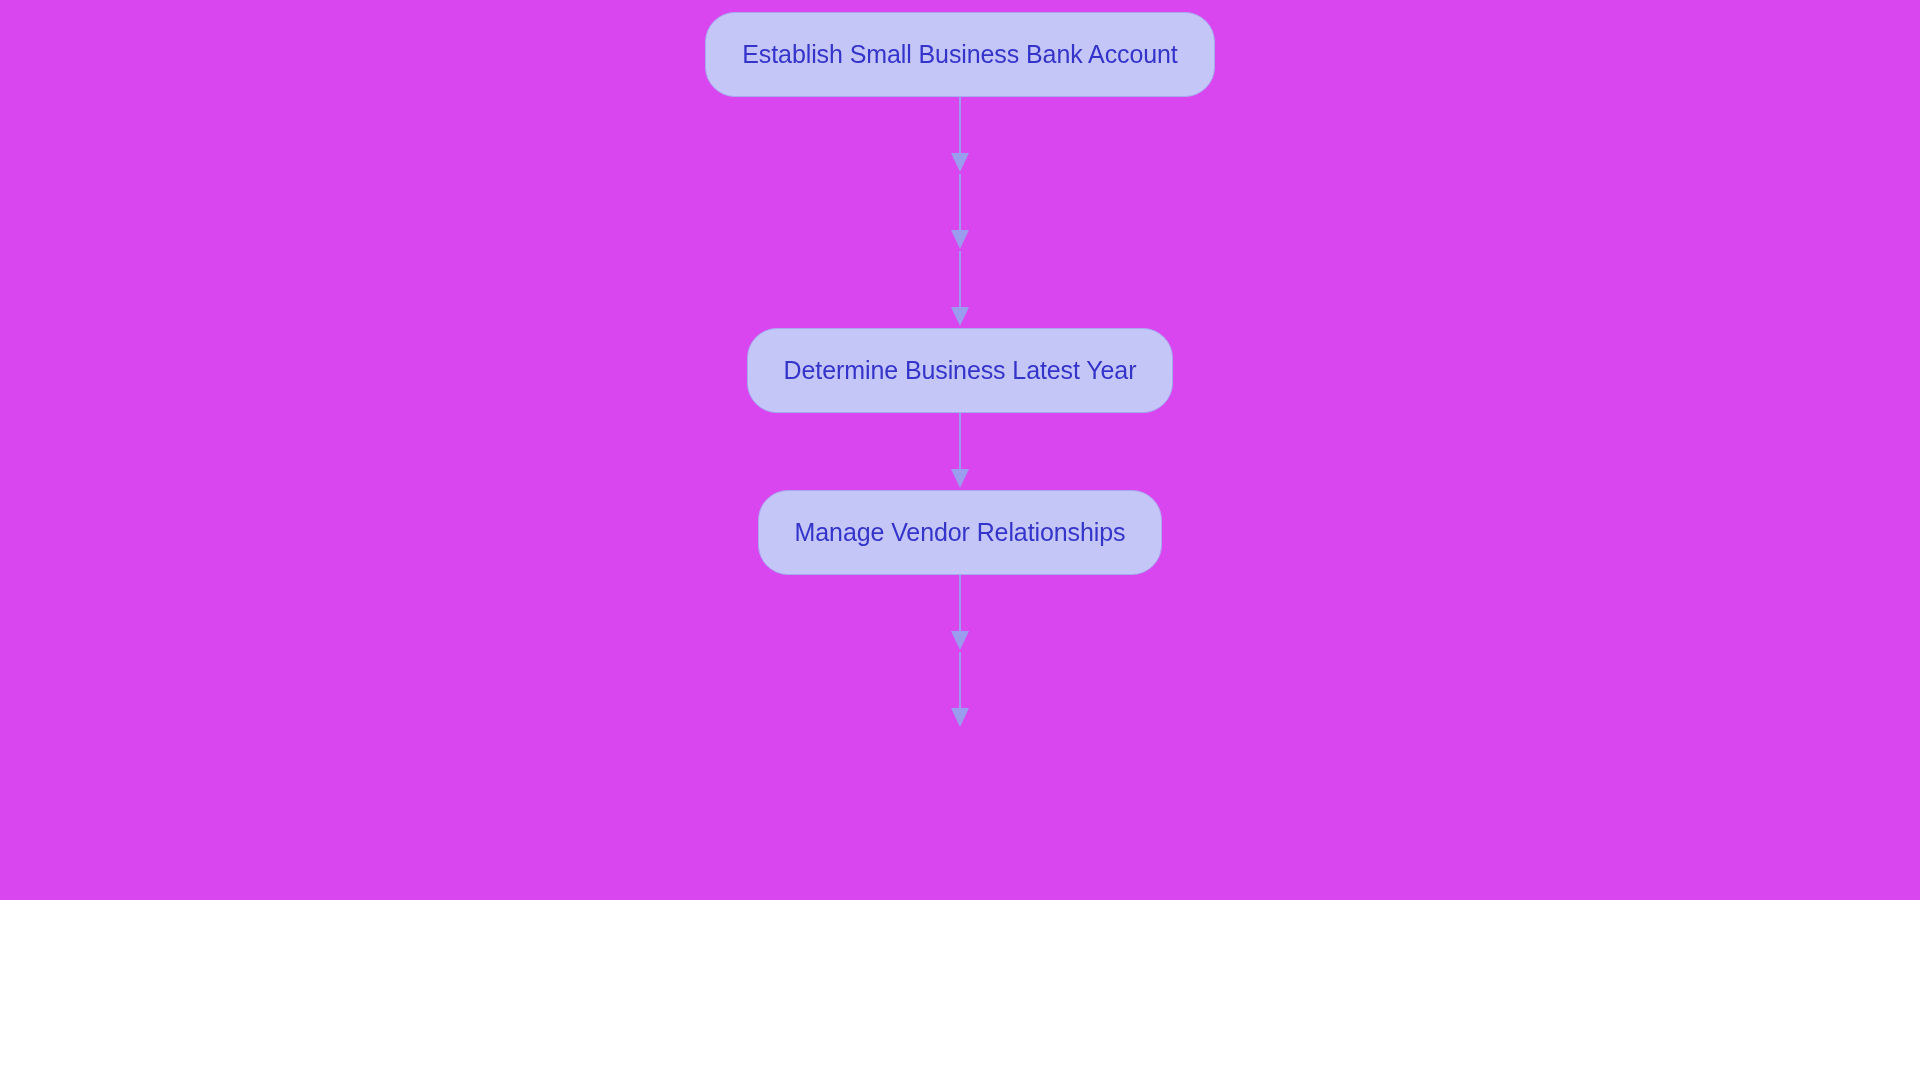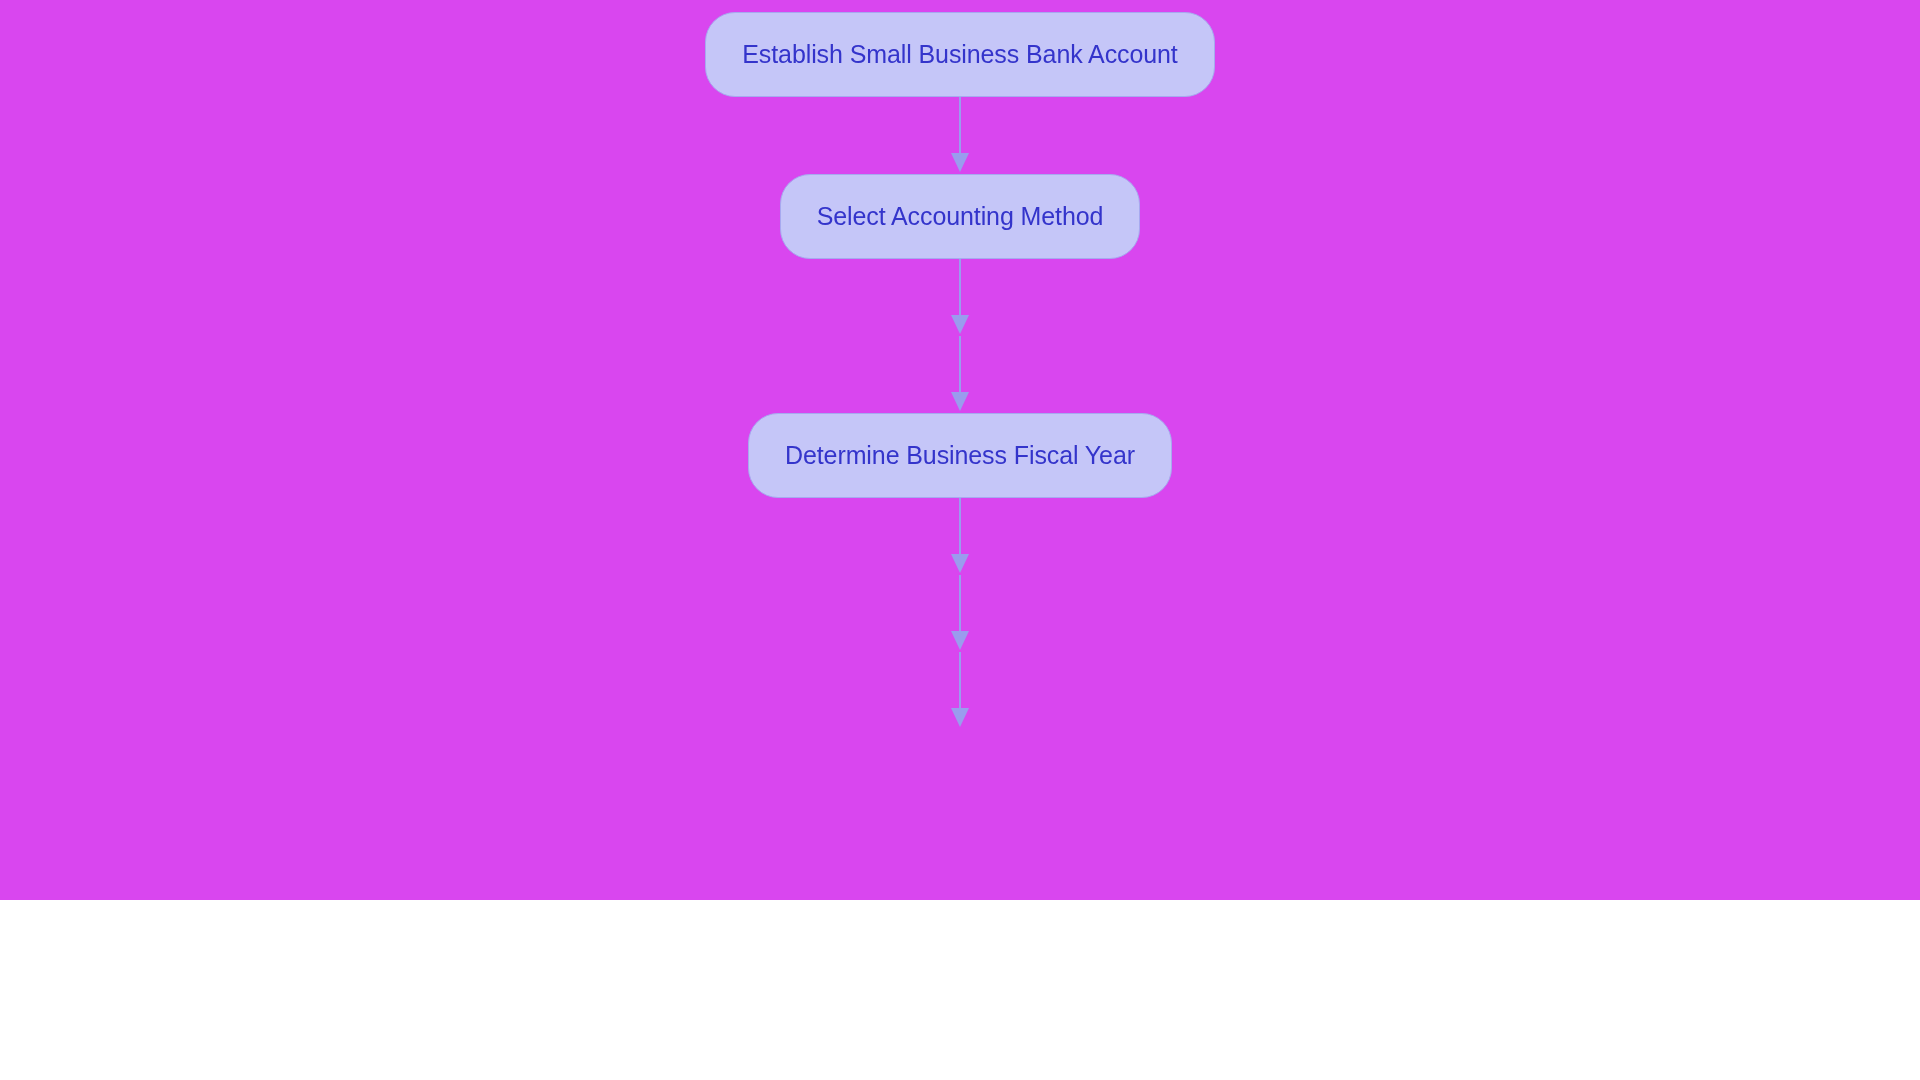--- a/index.html
+++ b/index.html
@@ -83,50 +83,50 @@
       <span class="node-label">Establish Small Business Bank Account</span>
     </div>
 
     <div class="connector">
       <svg viewBox="0 0 40 77" xmlns="http://www.w3.org/2000/svg" aria-hidden="true">
         <line x1="20" y1="0" x2="20" y2="62" stroke="#9a9cee" stroke-width="2"></line>
         <polygon points="20,75 11,56 29,56" fill="#9a9cee"></polygon>
       </svg>
     </div>
 
-    <div class="node">
-      <span class="node-label">Select Accounting Method</span>
-    </div>
 
     <div class="connector">
       <svg viewBox="0 0 40 77" xmlns="http://www.w3.org/2000/svg" aria-hidden="true">
         <line x1="20" y1="0" x2="20" y2="62" stroke="#9a9cee" stroke-width="2"></line>
         <polygon points="20,75 11,56 29,56" fill="#9a9cee"></polygon>
       </svg>
     </div>
 
 
     <div class="connector">
       <svg viewBox="0 0 40 77" xmlns="http://www.w3.org/2000/svg" aria-hidden="true">
         <line x1="20" y1="0" x2="20" y2="62" stroke="#9a9cee" stroke-width="2"></line>
         <polygon points="20,75 11,56 29,56" fill="#9a9cee"></polygon>
       </svg>
     </div>
 
     <div class="node">
-      <span class="node-label">Determine Business Fiscal Year</span>
+      <span class="node-label">Determine Business Latest Year</span>
     </div>
 
     <div class="connector">
       <svg viewBox="0 0 40 77" xmlns="http://www.w3.org/2000/svg" aria-hidden="true">
         <line x1="20" y1="0" x2="20" y2="62" stroke="#9a9cee" stroke-width="2"></line>
         <polygon points="20,75 11,56 29,56" fill="#9a9cee"></polygon>
       </svg>
     </div>
 
+    <div class="node">
+      <span class="node-label">Manage Vendor Relationships</span>
+    </div>
 
     <div class="connector">
       <svg viewBox="0 0 40 77" xmlns="http://www.w3.org/2000/svg" aria-hidden="true">
         <line x1="20" y1="0" x2="20" y2="62" stroke="#9a9cee" stroke-width="2"></line>
         <polygon points="20,75 11,56 29,56" fill="#9a9cee"></polygon>
       </svg>
     </div>
 
 
     <div class="connector">

